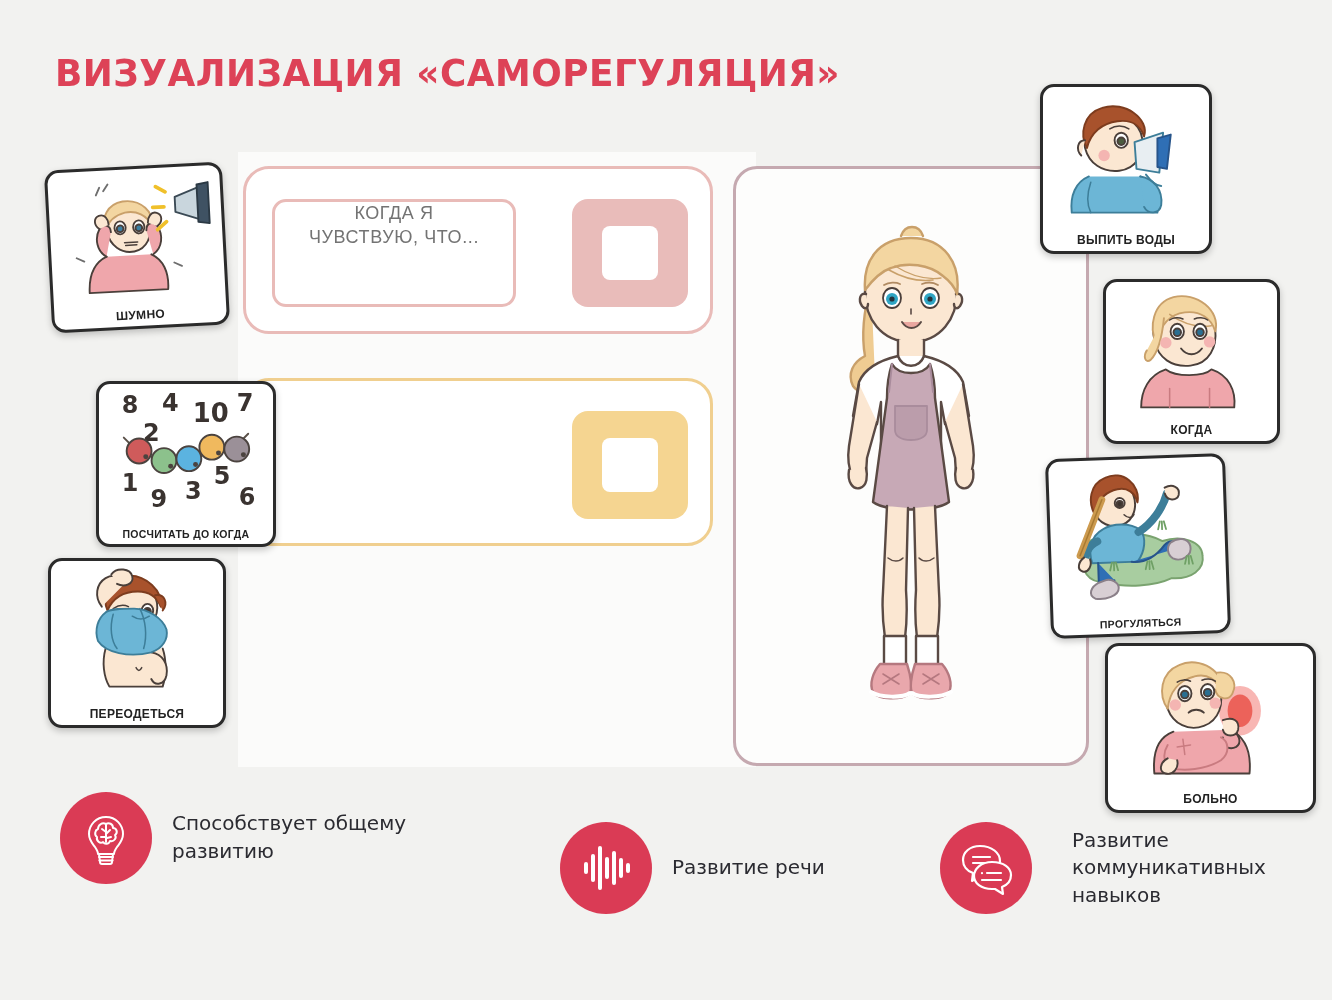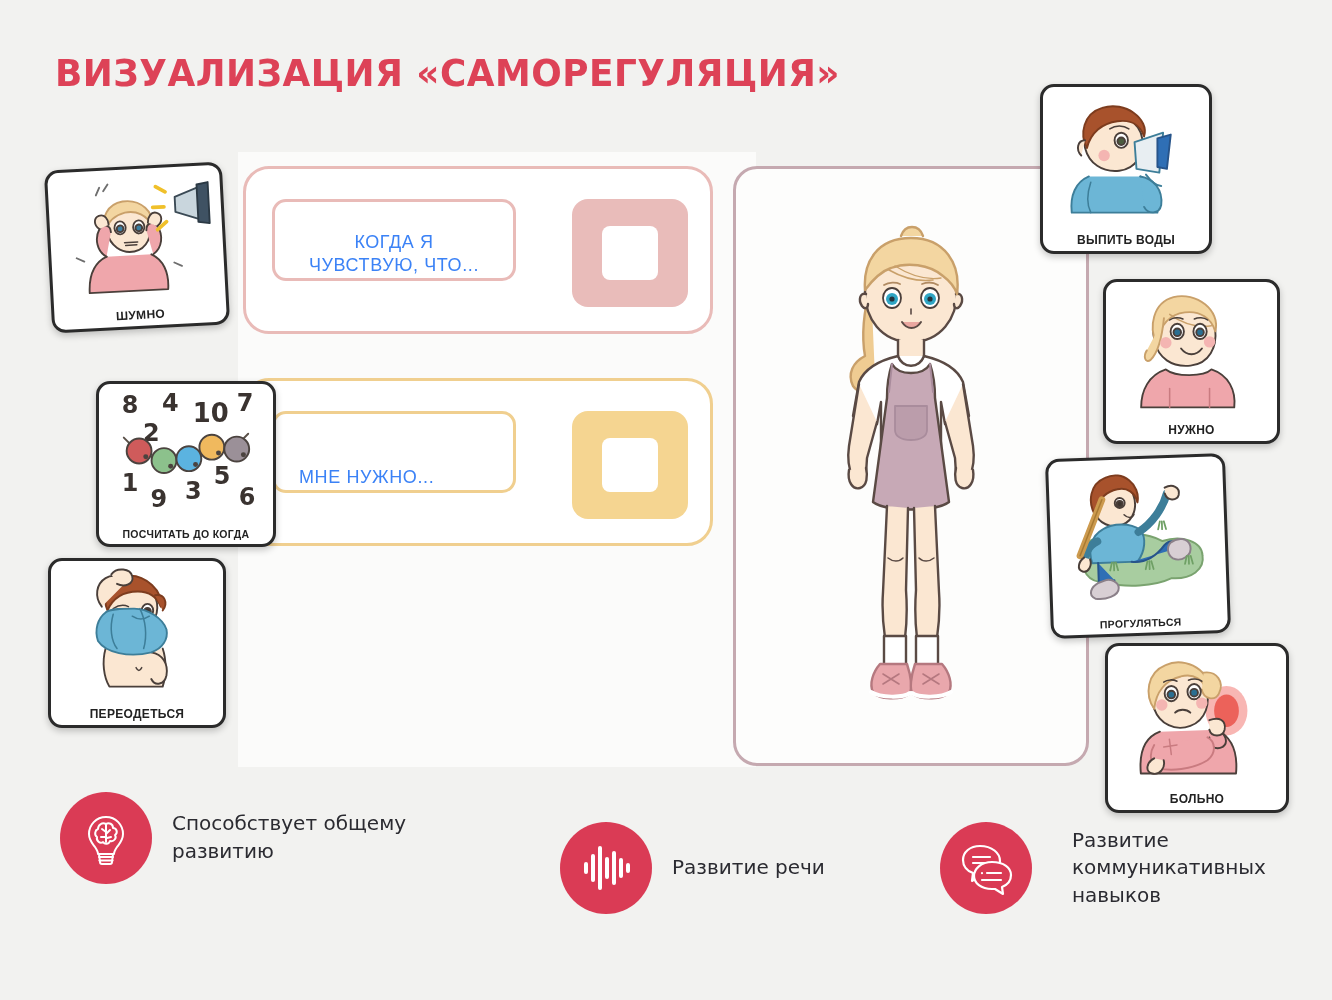--- a/index.html
+++ b/index.html
@@ -30,25 +30,25 @@
   .row{
     position:absolute;left:243px;width:470px;height:168px;
     border:3px solid #e6b7b5;border-radius:26px;
     background:#ffffff;box-sizing:border-box;
   }
   .row.r1{top:166px;border-color:#e9bbb8;}
   .row.r2{top:378px;border-color:#f0cf8f;}
   .row.r3{top:590px;border-color:#a9cba6;}
 
   .row-label{
-    position:absolute;left:26px;top:30px;width:244px;height:82px;
+    position:absolute;left:26px;top:30px;width:244px;height:108px;
     border:3px solid #e9bbb8;border-radius:14px;background:#fff;
-    display:flex;align-items:flex-end;justify-content:center;
+    display:flex;align-items:flex-start;justify-content:center;
     text-align:center;line-height:1.32;
-    font-size:18px;letter-spacing:.6px;color:#3b82f6;
+    font-size:18px;letter-spacing:.6px;color:#737373;
     box-sizing:border-box;
   }
   .r2 .row-label{border-color:#f0cf8f;justify-content:flex-start;padding-left:24px;text-align:left;}
   .r3 .row-label{border-color:#a9cba6;justify-content:flex-start;padding-left:18px;text-align:left;}
 
   .slot{
     position:absolute;right:22px;top:30px;width:116px;height:108px;
     border-radius:16px;background:#e9bcba;
     display:flex;align-items:center;justify-content:center;
   }
@@ -81,21 +81,21 @@
     white-space:nowrap;
   }
   .card.small-cap .cap{font-size:10.5px;}
 
   .c-noise     {left:48px; top:166px; width:178px;height:163px; transform:rotate(-3deg);}
   .c-count     {left:96px; top:381px; width:180px;height:166px;}
   .c-change    {left:48px; top:558px; width:178px;height:170px;}
   .c-water     {left:1016px;top:84px;  width:172px;height:170px;margin-left:24px;}
   .c-glad      {left:1103px;top:279px; width:177px;height:165px;}
   .c-walk      {left:1048px;top:456px; width:180px;height:180px; transform:rotate(-2deg);}
-  .c-pain      {left:1105px;top:643px; width:184px;height:170px;padding-left:43px;}
+  .c-pain      {left:1105px;top:643px; width:211px;height:170px;padding-left:43px;}
 
   
   .benefit{position:absolute;display:flex;align-items:center;gap:20px;}
   .b1{left:60px;  top:792px;}
   .b2{left:560px; top:822px;}
   .b3{left:940px; top:822px;gap:40px;}
   .bcircle{
     width:92px;height:92px;border-radius:50%;background:#da3b55;
     display:flex;align-items:center;justify-content:center;flex:0 0 auto;
   }
@@ -122,23 +122,20 @@
         <span>КОГДА Я</span><br>
         <span>ЧУВСТВУЮ, ЧТО...</span>
       </span>
     </div>
     <div class="slot">
       <div class="slot-inner"></div>
     </div>
   </div>
 
   <div class="row r2">
-    <div class="row-label">
-      <span>МНЕ НУЖНО...</span>
-    </div>
     <div class="slot">
       <div class="slot-inner"></div>
     </div>
   </div>
 
 
   <div class="body-panel">
     <svg width="300" height="520" viewBox="0 0 300 520">
       <g stroke="#5a4a44" stroke-width="2.4" fill="none" stroke-linejoin="round" stroke-linecap="round">
 
@@ -345,21 +342,21 @@
           <path d="M88 39 C92 37 98 37 102 40" stroke-width="1.6"></path>
           <circle cx="58" cy="64" r="6" fill="#f4b5b2" stroke="none"></circle>
           <circle cx="104" cy="63" r="6" fill="#f4b5b2" stroke="none"></circle>
           <path d="M74 70 C80 78 90 78 96 70" stroke-width="2"></path>
           <path d="M58 92 C40 98 32 114 32 132 L130 132 C132 114 124 98 106 92 C98 100 68 100 58 92 Z" fill="#efa6ab"></path>
           <path d="M62 112 L62 132" stroke="#c97b80" stroke-width="1.6"></path>
           <path d="M104 112 L104 132" stroke="#c97b80" stroke-width="1.6"></path>
         </g>
       </svg>
     </div>
-    <div class="cap">НУЖНО</div>
+    <div class="cap">КОГДА</div>
   </div>
 
   <div class="card c-walk small-cap">
     <div class="art">
       <svg viewBox="0 0 170 150" preserveAspectRatio="xMidYMid meet">
         <path d="M30 96 C26 84 40 76 56 80 C72 72 96 76 110 84 C130 78 150 86 150 100 C152 114 138 124 118 122 C100 130 70 130 52 124 C32 124 26 110 30 96 Z" fill="#a8cda0" stroke="#7aa36f" stroke-width="2"></path>
         <g stroke="#4a3f3a" stroke-width="2" fill="none" stroke-linecap="round" stroke-linejoin="round">
           <path d="M54 22 C42 26 38 40 42 52 C46 64 58 70 70 66 C82 62 86 48 82 36 C78 24 66 18 54 22 Z" fill="#fbe7d2"></path>
           <path d="M54 18 C38 24 36 42 42 54 C46 40 54 32 66 30 C76 28 84 34 86 44 C90 26 72 10 54 18 Z" fill="#a8522c" stroke="#7d3c1e"></path>
           <circle cx="68" cy="44" r="5" fill="#fff"></circle>

